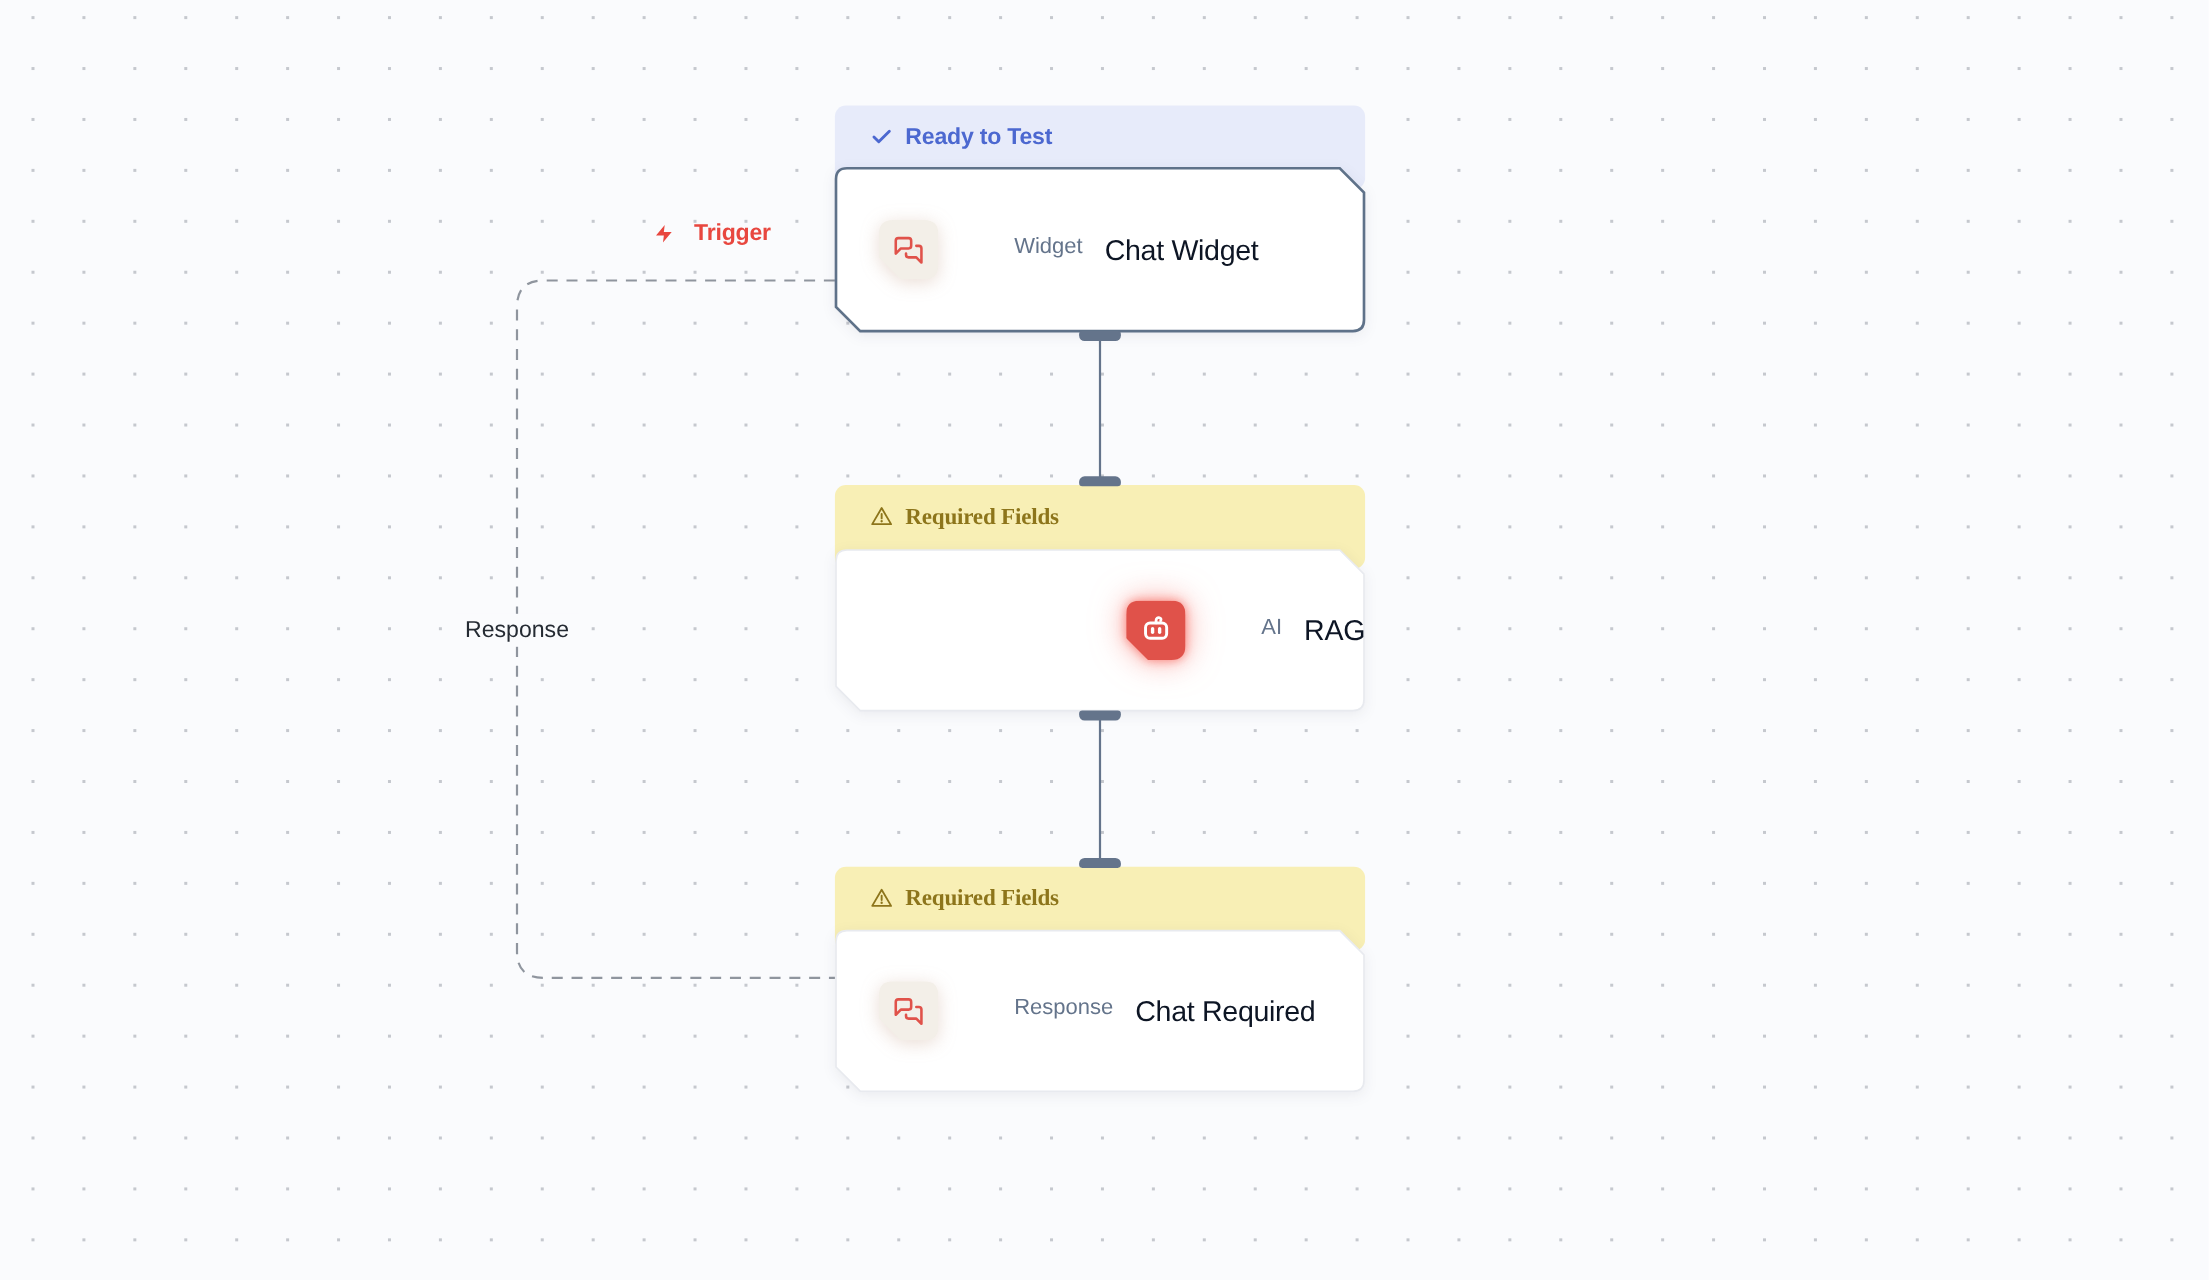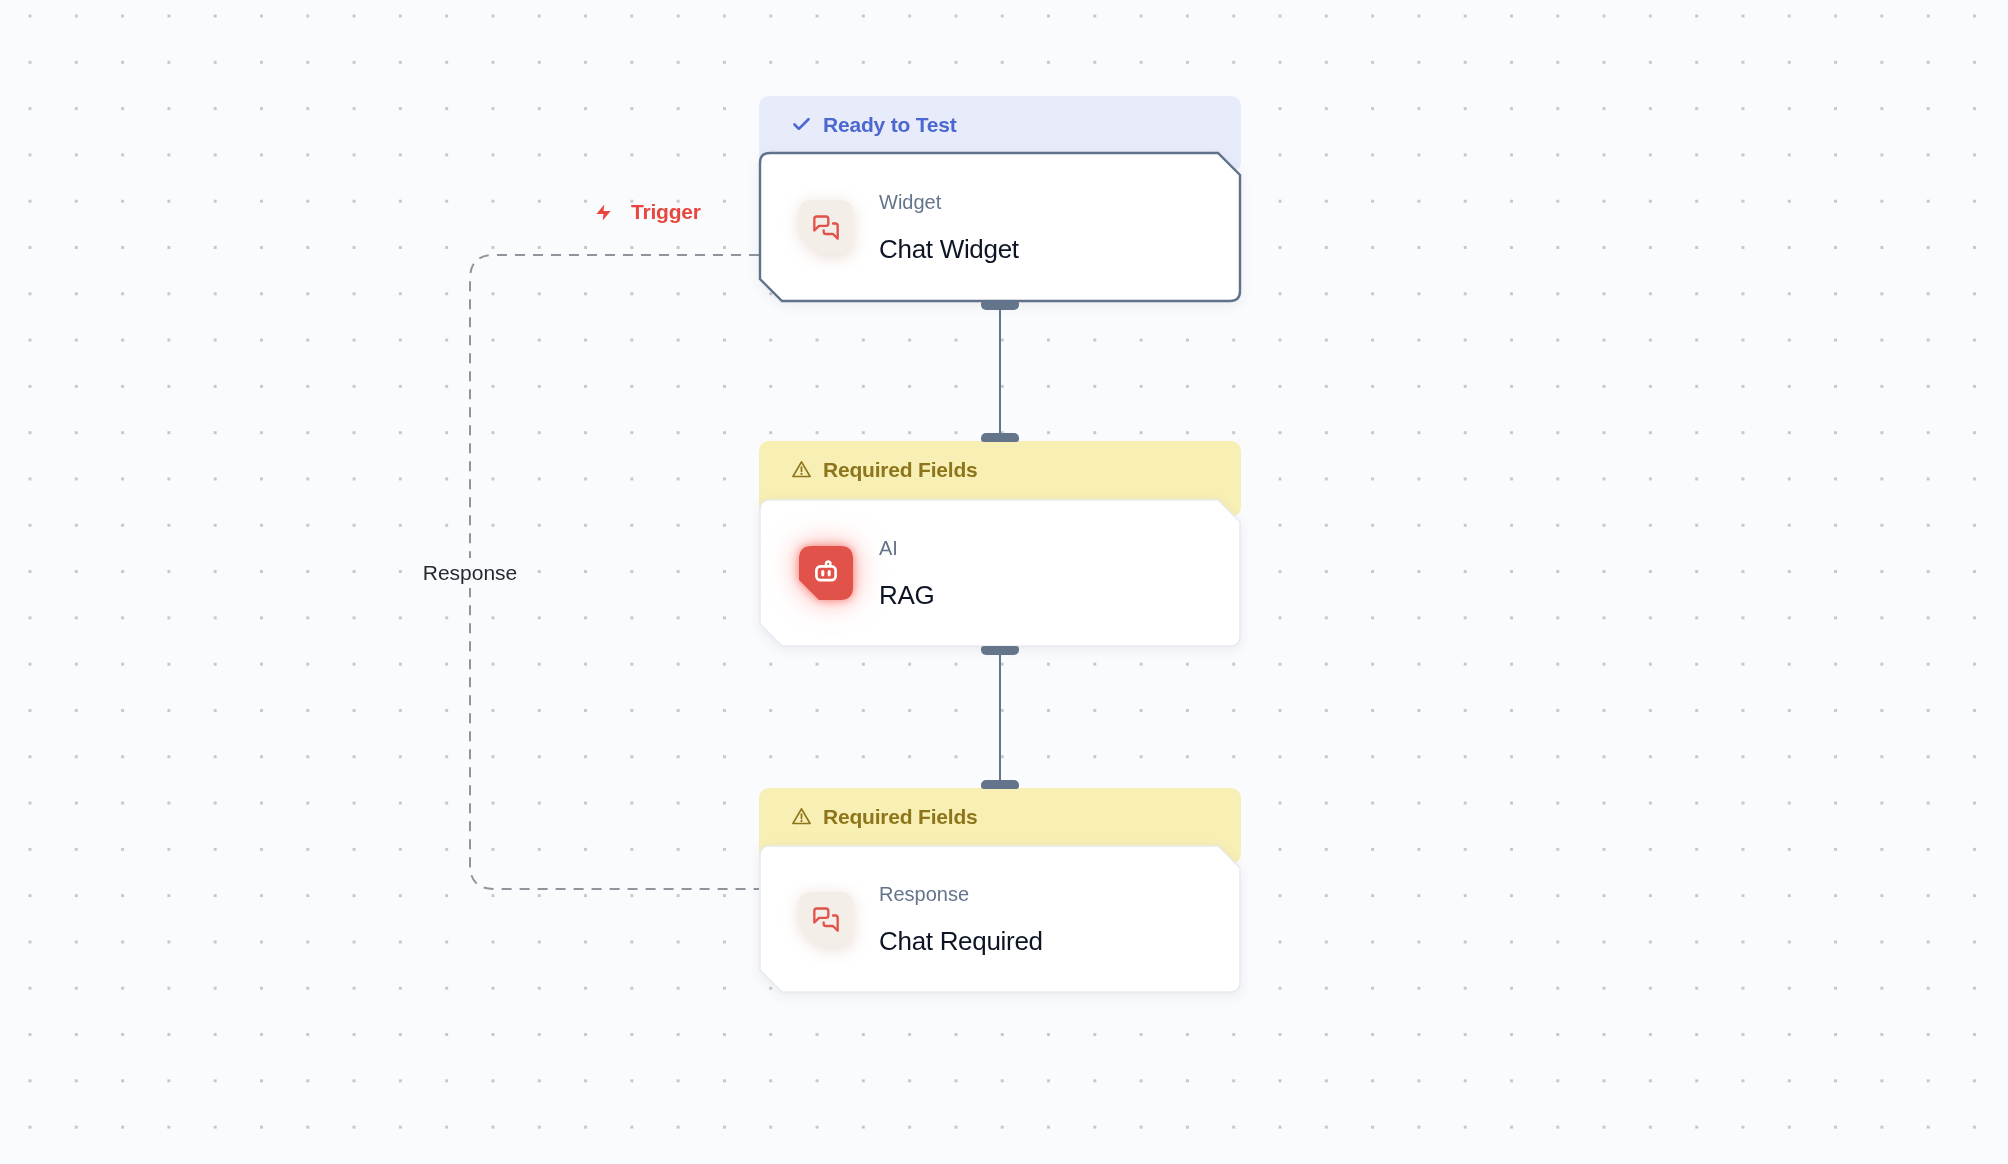--- a/index.html
+++ b/index.html
@@ -26,30 +26,30 @@
   .handle.out{border-radius:3px 3px 5px 5px;}
   .handle.in{border-radius:5px 5px 3px 3px;}
 
   .node-group{position:absolute;left:759px;width:482px;z-index:4;}
   .badge{position:absolute;left:0;top:0;width:482px;height:76px;border-radius:10px;z-index:0;}
   .badge.ready{background:var(--ready-bg);}
   .badge.warning{background:var(--warning-bg);}
   .badge-row{position:absolute;left:0;top:0;width:448px;height:57px;display:flex;align-items:center;padding-left:32px;gap:11px;z-index:1;}
   .badge-label{font-size:21px;font-weight:700;letter-spacing:-.2px;}
   .badge.ready ~ .badge-row .badge-label, .badge-row.ready .badge-label{color:var(--ready-text);}
-  .badge-row.warning .badge-label{color:var(--warning-text);}
+  .badge-row.warning .badge-label{color:var(--warning-text);font-family:Liberation Serif, serif;}
   .node-shape{position:absolute;left:0;overflow:visible;z-index:2;filter:drop-shadow(0 3px 6px rgba(25,35,55,.07));}
   .node-content{position:absolute;left:0;width:482px;display:flex;align-items:center;padding-left:40px;gap:26px;z-index:3;}
   .tile-wrap{filter:drop-shadow(0 3px 8px rgba(180,130,100,.28));width:54px;height:54px;flex:0 0 54px;}
   .tile-wrap.glow{filter:drop-shadow(0 0 5px rgba(248,120,112,.95)) drop-shadow(0 0 14px rgba(248,120,112,.55));}
   .tile{width:54px;height:54px;display:flex;align-items:center;justify-content:center;
     clip-path:path('M 13 0 H 41 Q 54 0 54 13 V 41 Q 54 54 41 54 H 20 L 0 34 V 13 Q 0 0 13 0 Z');
     background:var(--tile-bg);}
   .tile.red{background:var(--accent-red);}
-  .node-texts{display:flex;flex-direction:column;gap:20px;}
+  .node-texts{display:flex;gap:20px;margin-left:43px;}
   .type-label{font-size:20px;line-height:24px;font-weight:500;color:var(--type-text);}
   .node-title{font-size:26px;line-height:30px;font-weight:400;letter-spacing:-.3px;color:var(--title-text);}
 
   .trigger-label{position:absolute;left:594px;top:200px;display:flex;align-items:center;gap:18px;z-index:5;}
   .trigger-text{font-size:21px;font-weight:700;color:var(--trigger-red);letter-spacing:-.2px;}
   .response-label{position:absolute;left:470px;top:573px;transform:translate(-50%,-50%);
     background:var(--canvas-bg);padding:3px 9px;font-size:21px;color:var(--response-text);z-index:5;}
 </style>
 </head>
 <body>
@@ -110,21 +110,21 @@
       <svg width="21" height="21" viewBox="0 0 24 24">
         <path d="M12 3.2 L21.8 20 H2.2 Z" fill="none" stroke="var(--warning-text)" stroke-width="1.9" stroke-linejoin="round"></path>
         <line x1="12" y1="9.4" x2="12" y2="14" stroke="var(--warning-text)" stroke-width="2" stroke-linecap="round"></line>
         <line x1="12" y1="16.8" x2="12" y2="17" stroke="var(--warning-text)" stroke-width="2.4" stroke-linecap="round"></line>
       </svg>
       <span class="badge-label">Required Fields</span>
     </div>
     <svg class="node-shape" style="top:58px;" width="482" height="148">
       <path d="M11 1 H459 L481 23 V137 Q481 147 471 147 H23 L1 125 V11 Q1 1 11 1 Z" fill="var(--node-bg)" stroke="var(--node-border)" stroke-width="1.5"></path>
     </svg>
-    <div class="node-content" style="top:58px;height:148px;">
+    <div class="node-content" style="top:58px;height:148px;justify-content:flex-end;">
       <div class="tile-wrap glow">
         <div class="tile red">
           <svg width="32" height="32" viewBox="0 0 24 24">
             <path d="M12 7 V5.2 C12 3.8 13.1 3.1 14.3 3.45 C15.4 3.77 15.6 4.8 15.1 5.5" fill="none" stroke="#ffffff" stroke-width="1.9" stroke-linecap="round"></path>
             <rect x="4.8" y="7" width="14.4" height="10.4" rx="3.1" fill="none" stroke="#ffffff" stroke-width="2"></rect>
             <line x1="9.6" y1="10.9" x2="9.6" y2="13.4" stroke="#ffffff" stroke-width="2.3" stroke-linecap="round"></line>
             <line x1="14.4" y1="10.9" x2="14.4" y2="13.4" stroke="#ffffff" stroke-width="2.3" stroke-linecap="round"></line>
           </svg>
         </div>
       </div>

